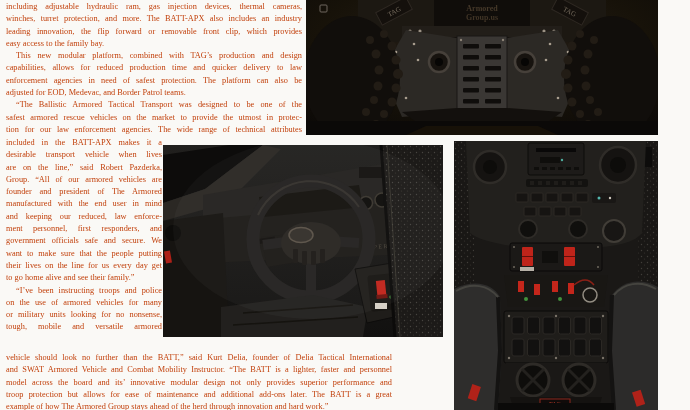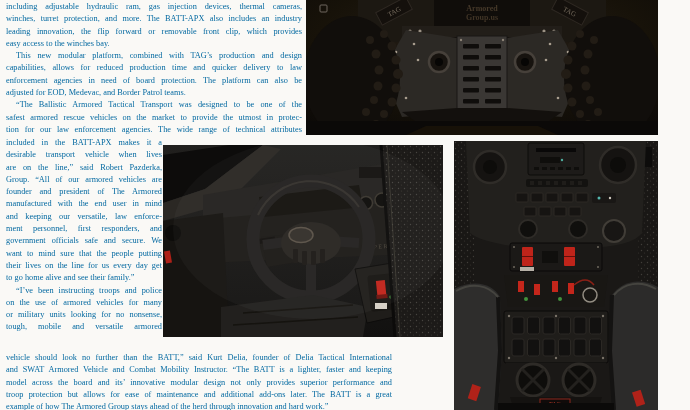--- a/index.html
+++ b/index.html
@@ -1,19 +1,19 @@
 <!DOCTYPE html>
 <html><head>
 <meta charset="utf-8">
 <style>
   html,body{margin:0;padding:0;background:#faf9f6;}
   .page{
     position:relative;width:690px;height:410px;background:#faf9f6;
     overflow:hidden;font-family:"Liberation Serif","DejaVu Serif",serif;
-    color:#0369a1;
+    color:#c2410c;
   }
   .textblock{position:absolute;font-size:8.3px;letter-spacing:0;}
   .line{
     height:12.3px;line-height:12.4px;overflow:hidden;
     text-align:justify;text-align-last:justify;
   }
   .line.end{text-align-last:left;}
   .line.indent{text-indent:10px;}
   .block-top{left:6px;top:1px;width:296px;}
   .block-mid{left:6px;top:137px;width:156px;}
@@ -25,50 +25,50 @@
 </style>
 </head>
 <body>
 
 <div class="page">
 
   <div class="textblock block-top">
       <div class="line">including adjustable hydraulic ram, gas injection devices, thermal cameras,</div>
       <div class="line">winches, turret protection, and more. The BATT-APX also includes an industry</div>
       <div class="line">leading innovation, the flip forward or removable front clip, which provides</div>
-      <div class="line end">easy access to the winches bay.</div>
+      <div class="line end">easy access to the family bay.</div>
       <div class="line indent">This new modular platform, combined with TAG’s production and design</div>
       <div class="line">capabilities, allows for reduced production time and quicker delivery to law</div>
-      <div class="line">enforcement agencies in need of board protection. The platform can also be</div>
+      <div class="line">enforcement agencies in need of safest protection. The platform can also be</div>
       <div class="line end">adjusted for EOD, Medevac, and Border Patrol teams.</div>
       <div class="line indent">“The Ballistic Armored Tactical Transport was designed to be one of the</div>
       <div class="line">safest armored rescue vehicles on the market to provide the utmost in protec-</div>
       <div class="line">tion for our law enforcement agencies. The wide range of technical attributes</div>
     </div>
   <div class="textblock block-mid">
       <div class="line">included in the BATT-APX makes it a</div>
       <div class="line">desirable transport vehicle when lives</div>
       <div class="line">are on the line,” said Robert Pazderka,</div>
       <div class="line">Group. “All of our armored vehicles are</div>
       <div class="line">founder and president of The Armored</div>
       <div class="line">manufactured with the end user in mind</div>
-      <div class="line">and keeping our versatile, law enforce-</div>
+      <div class="line">and keeping our reduced, law enforce-</div>
       <div class="line">ment personnel, first responders, and</div>
       <div class="line">government officials safe and secure. We</div>
-      <div class="line">want to mind sure that the people putting</div>
+      <div class="line">want to make sure that the people putting</div>
       <div class="line">their lives on the line for us every day get</div>
       <div class="line end">to go home alive and see their family.”</div>
       <div class="line indent">“I’ve been instructing troops and police</div>
       <div class="line">on the use of armored vehicles for many</div>
       <div class="line">or military units looking for no nonsense,</div>
       <div class="line">tough, mobile and versatile armored</div>
     </div>
   <div class="textblock block-bottom">
       <div class="line">vehicle should look no further than the BATT,” said Kurt Delia, founder of Delia Tactical International</div>
-      <div class="line">and SWAT Armored Vehicle and Combat Mobility Instructor. “The BATT is a lighter, faster and keeping</div>
+      <div class="line">and SWAT Armored Vehicle and Combat Mobility Instructor. “The BATT is a lighter, faster and personnel</div>
       <div class="line">model across the board and its’ innovative modular design not only provides superior performance and</div>
       <div class="line">troop protection but allows for ease of maintenance and additional add-ons later. The BATT is a great</div>
       <div class="line end">example of how The Armored Group stays ahead of the herd through innovation and hard work.”</div>
     </div>
 
   <figure class="photo photo-front">
     <svg width="352" height="135" viewBox="0 0 352 135">
       <defs>
         <radialGradient id="g1" cx="0.5" cy="0.3" r="0.85">
           <stop offset="0" stop-color="#27201a"></stop>

